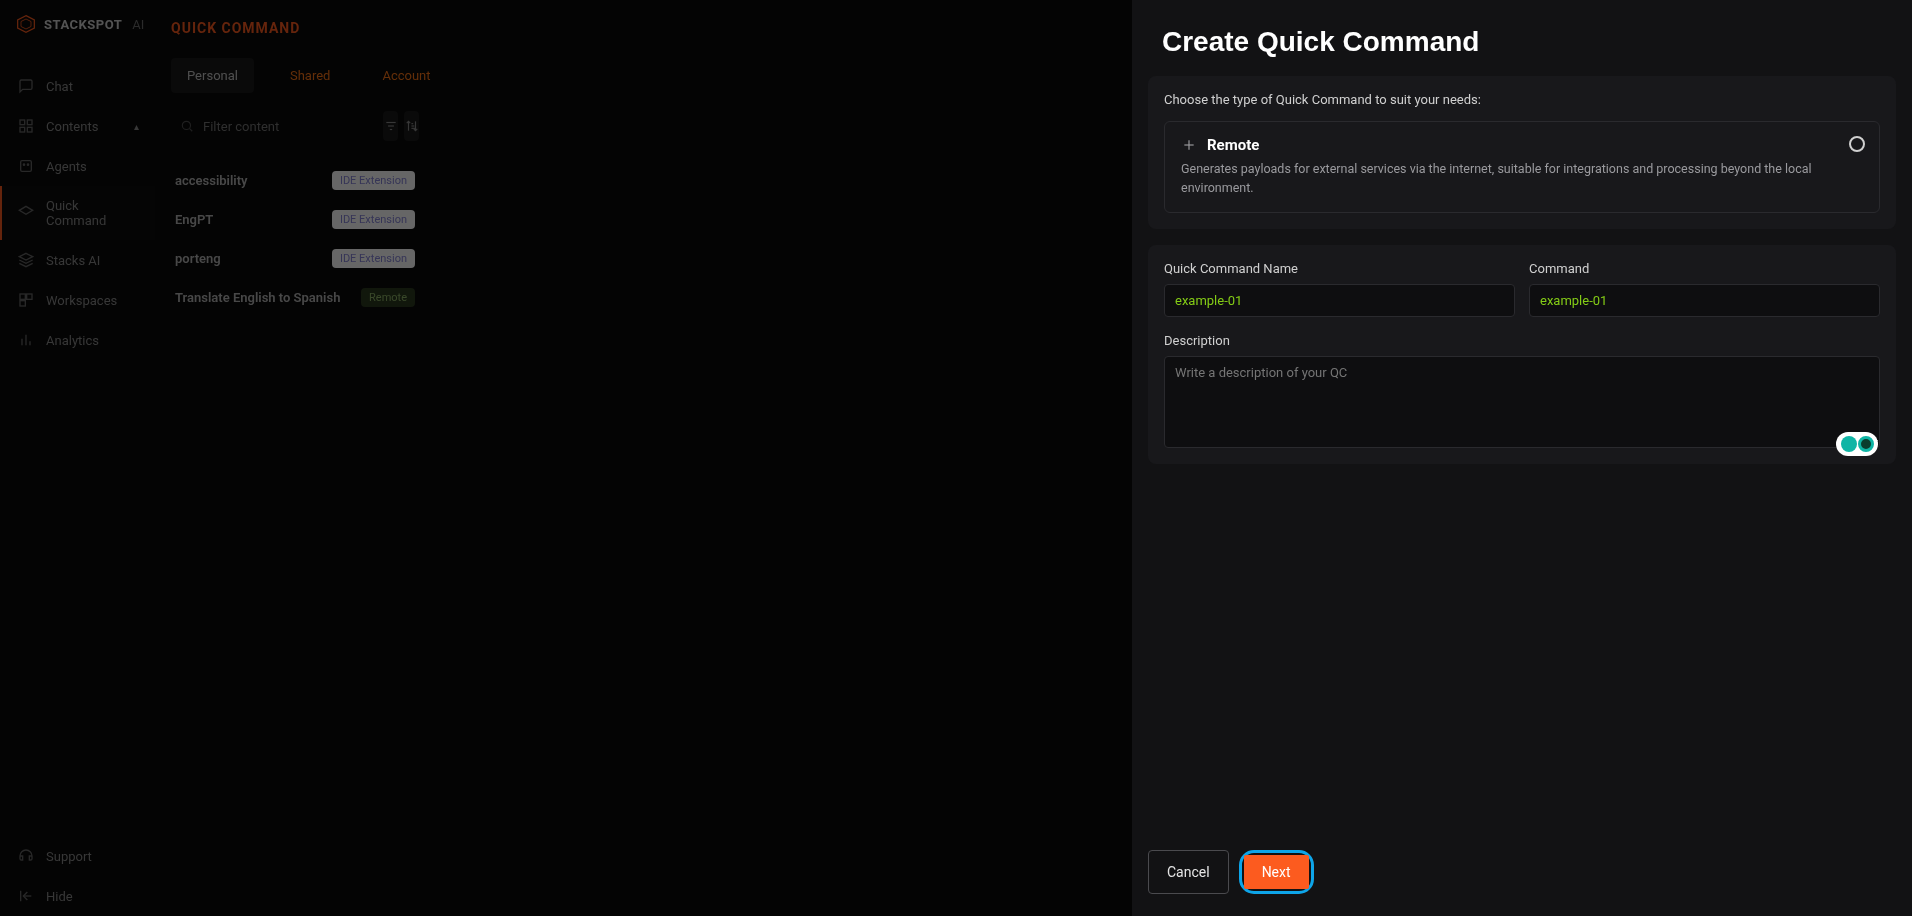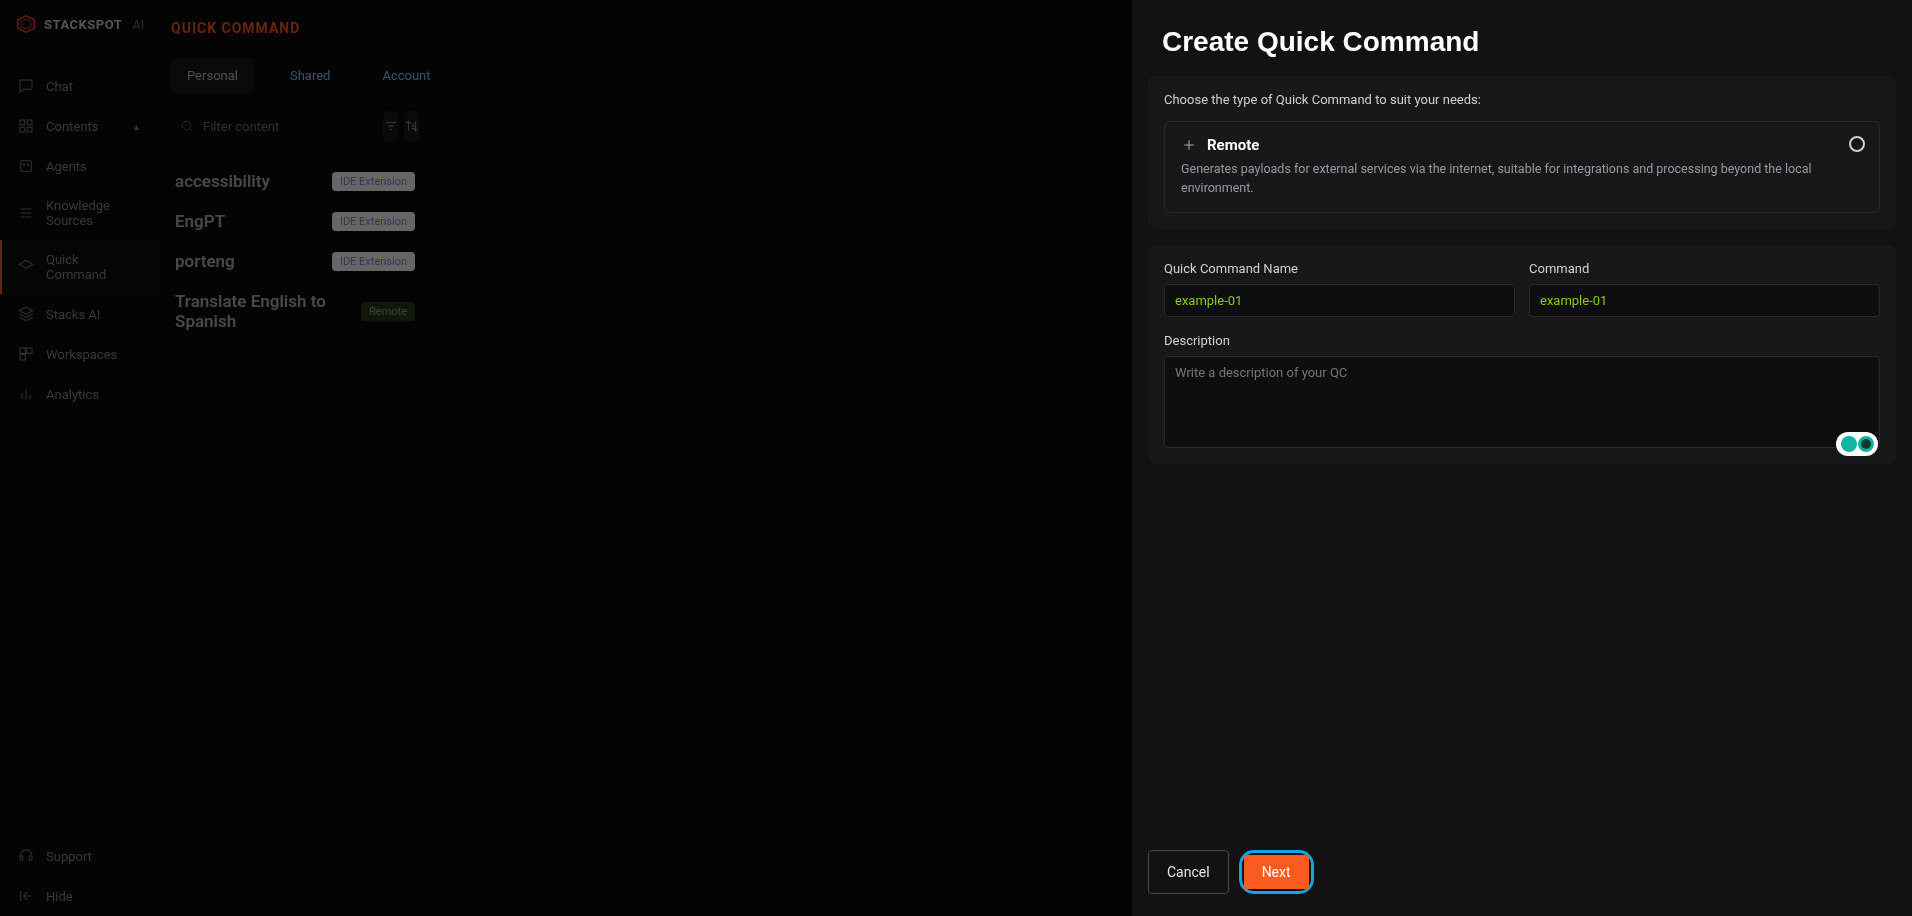--- a/index.html
+++ b/index.html
@@ -101,21 +101,21 @@
   letter-spacing: 1px;
   margin-bottom: 22px;
 }
 .tabs {
   display: flex;
   gap: 20px;
   margin-bottom: 18px;
 }
 .tab {
   padding: 10px 16px;
-  color: #7dd3fc;
+  color: #f97316;
   font-size: 13px;
   cursor: pointer;
   border-radius: 4px;
 }
 .tab.active {
   background: #1a1a1a;
   color: #c5c5c5;
 }
 .filter-row {
   display: flex;
@@ -152,21 +152,21 @@
 }
 .list-item {
   display: flex;
   align-items: center;
   justify-content: space-between;
   padding: 10px 4px;
   cursor: pointer;
 }
 .list-item-name {
   color: #b5b5b5;
-  font-size: 17px;
+  font-size: 13px;
   font-weight: 600;
 }
 .badge {
   font-size: 11px;
   padding: 3px 8px;
   border-radius: 4px;
   background: #ffffff;
   color: #8785d8;
 }
 .badge.remote {
@@ -411,30 +411,20 @@
       </div>
       <div class="nav-item">
         <span class="nav-icon">
             <svg width="16" height="16" viewBox="0 0 24 24" fill="none" stroke="#8a8a8a" stroke-width="2">
               <rect x="4" y="4" width="16" height="16" rx="2"></rect>
               <circle cx="9" cy="10" r="1" fill="#8a8a8a"></circle>
               <circle cx="15" cy="10" r="1" fill="#8a8a8a"></circle>
             </svg>
           </span>
         <span>Agents</span>
-      </div>
-      <div class="nav-item">
-        <span class="nav-icon">
-            <svg width="16" height="16" viewBox="0 0 24 24" fill="none" stroke="#8a8a8a" stroke-width="2">
-              <line x1="4" y1="6" x2="20" y2="6"></line>
-              <line x1="4" y1="12" x2="20" y2="12"></line>
-              <line x1="4" y1="18" x2="20" y2="18"></line>
-            </svg>
-          </span>
-        <span>Knowledge Sources</span>
       </div>
       <div class="nav-item active">
         <span class="nav-icon">
             <svg width="16" height="16" viewBox="0 0 24 24" fill="none" stroke="#8a8a8a" stroke-width="2">
               <polygon points="12,2 22,8 12,14 2,8"></polygon>
             </svg>
           </span>
         <span>Quick Command</span>
       </div>
       <div class="nav-item">

